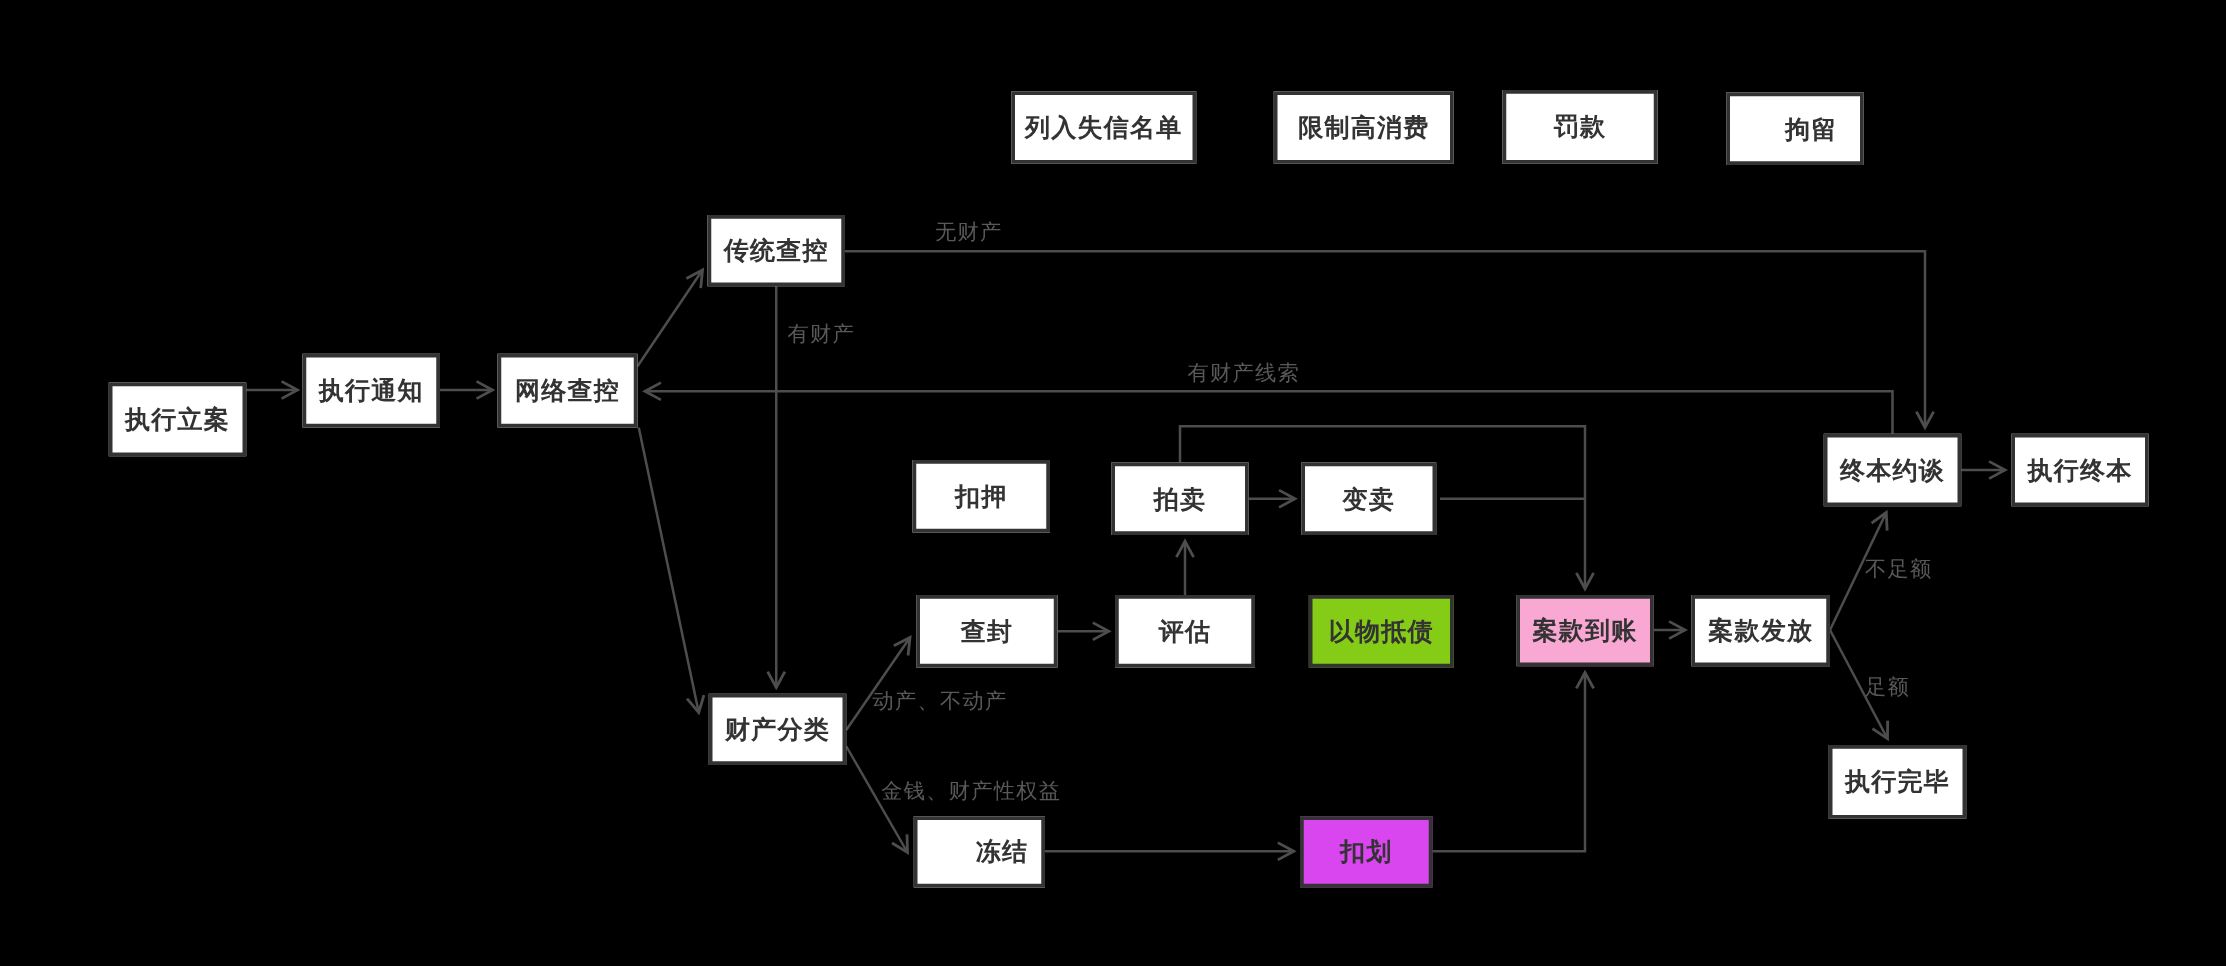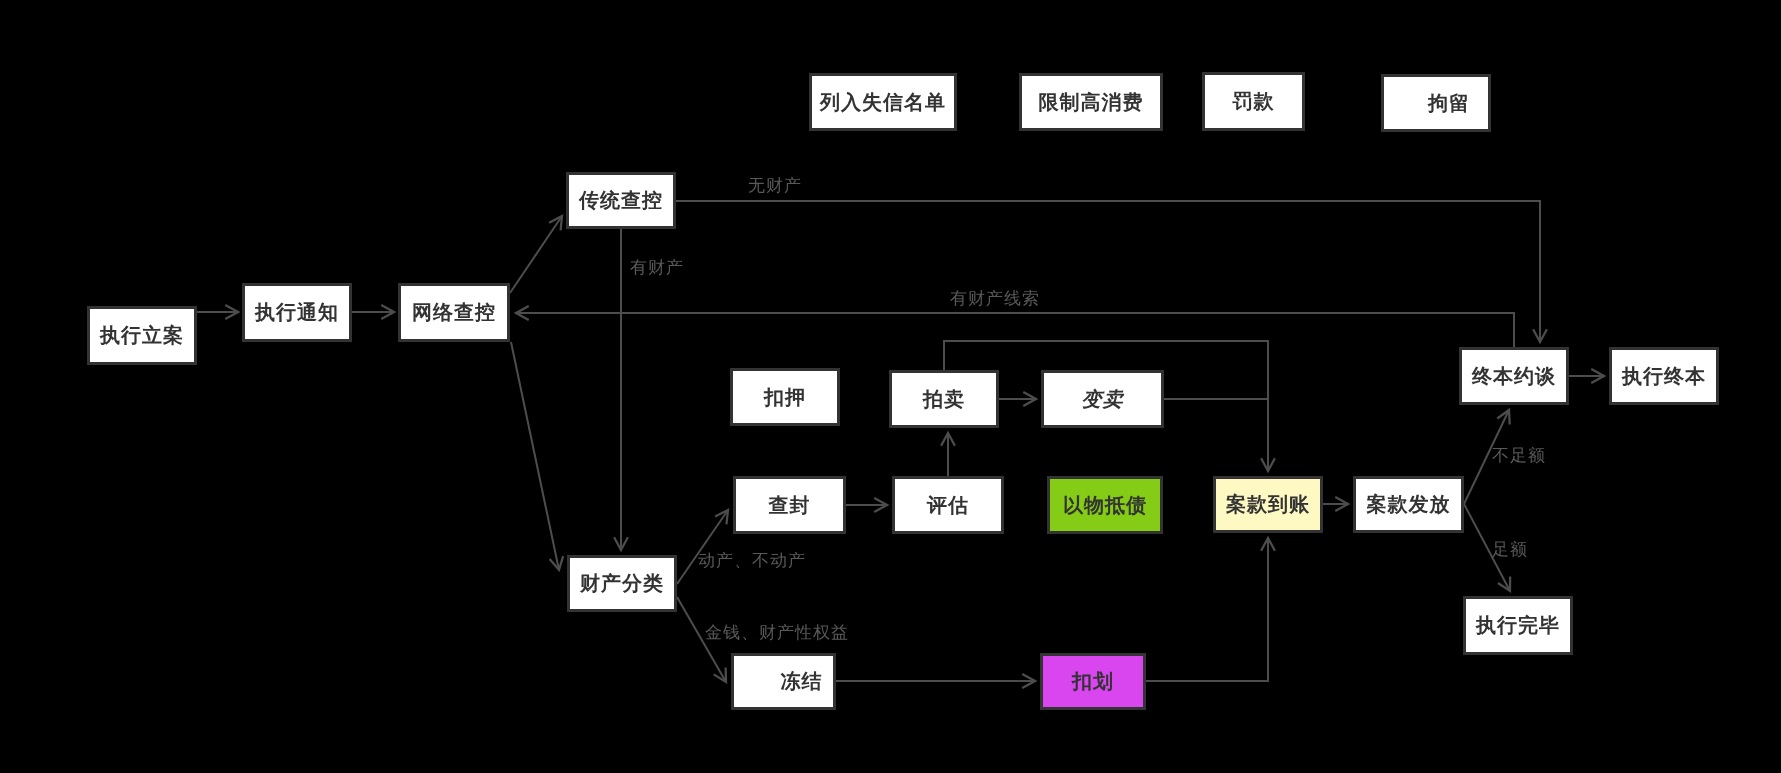--- a/index.html
+++ b/index.html
@@ -85,29 +85,29 @@
       <text x="1492" y="555" fill="#595959" class="edge-label">足额</text>
     </svg>
   <div id="nodes-layer">
       <div class="node" style="left: 87px; top: 283px; width: 110px; height: 59px; background: rgb(255, 255, 255); border-color: rgb(51, 51, 51); color: rgb(51, 51, 51); margin-top: 23px;">执行立案</div>
       <div class="node" style="left: 242px; top: 283px; width: 110px; height: 59px; background: rgb(255, 255, 255); border-color: rgb(51, 51, 51); color: rgb(51, 51, 51);">执行通知</div>
       <div class="node" style="left: 398px; top: 283px; width: 112px; height: 59px; background: rgb(255, 255, 255); border-color: rgb(51, 51, 51); color: rgb(51, 51, 51);">网络查控</div>
       <div class="node" style="left: 566px; top: 172px; width: 110px; height: 57px; background: rgb(255, 255, 255); border-color: rgb(51, 51, 51); color: rgb(51, 51, 51);">传统查控</div>
       <div class="node" style="left: 567px; top: 555px; width: 110px; height: 57px; background: rgb(255, 255, 255); border-color: rgb(51, 51, 51); color: rgb(51, 51, 51);">财产分类</div>
       <div class="node" style="left: 809px; top: 73px; width: 148px; height: 58px; background: rgb(255, 255, 255); border-color: rgb(51, 51, 51); color: rgb(51, 51, 51);">列入失信名单</div>
       <div class="node" style="left: 1019px; top: 73px; width: 144px; height: 58px; background: rgb(255, 255, 255); border-color: rgb(51, 51, 51); color: rgb(51, 51, 51); text-align: right;">限制高消费</div>
-      <div class="node" style="left: 1202px; top: 72px; width: 103px; height: 59px; background: rgb(255, 255, 255); border-color: rgb(51, 51, 51); color: rgb(51, 51, 51);">罚款</div>
+      <div class="node" style="left: 1202px; top: 72px; width: 124px; height: 59px; background: rgb(255, 255, 255); border-color: rgb(51, 51, 51); color: rgb(51, 51, 51);">罚款</div>
       <div class="node" style="left: 1381px; top: 74px; width: 110px; height: 58px; background: rgb(255, 255, 255); border-color: rgb(51, 51, 51); color: rgb(51, 51, 51); padding-left: 26px;">拘留</div>
       <div class="node" style="left: 730px; top: 368px; width: 110px; height: 58px; background: rgb(255, 255, 255); border-color: rgb(51, 51, 51); color: rgb(51, 51, 51);">扣押</div>
       <div class="node" style="left: 889px; top: 370px; width: 110px; height: 58px; background: rgb(255, 255, 255); border-color: rgb(51, 51, 51); color: rgb(51, 51, 51);">拍卖</div>
-      <div class="node" style="left: 1041px; top: 370px; width: 123px; height: 58px; background: rgb(255, 255, 255); border-color: rgb(51, 51, 51); color: rgb(51, 51, 51); font-style: italic;">变卖</div>
+      <div class="node" style="left: 1041px; top: 370px; width: 108px; height: 58px; background: rgb(255, 255, 255); border-color: rgb(51, 51, 51); color: rgb(51, 51, 51);">变卖</div>
       <div class="node" style="left: 733px; top: 476px; width: 113px; height: 58px; background: rgb(255, 255, 255); border-color: rgb(51, 51, 51); color: rgb(51, 51, 51);">查封</div>
       <div class="node" style="left: 892px; top: 476px; width: 112px; height: 58px; background: rgb(255, 255, 255); border-color: rgb(51, 51, 51); color: rgb(51, 51, 51);">评估</div>
       <div class="node" style="left: 1047px; top: 476px; width: 116px; height: 58px; background: #84cc16; border-color: rgb(51, 51, 51); color: rgb(51, 51, 51);">以物抵债</div>
-      <div class="node" style="left: 1213px; top: 476px; width: 110px; height: 57px; background: #fef9c3; border-color: rgb(51, 51, 51); color: rgb(51, 51, 51);">案款到账</div>
+      <div class="node" style="left: 1213px; top: 476px; width: 110px; height: 57px; background: #f9a8d4; border-color: rgb(51, 51, 51); color: rgb(51, 51, 51);">案款到账</div>
       <div class="node" style="left: 1353px; top: 476px; width: 111px; height: 57px; background: rgb(255, 255, 255); border-color: rgb(51, 51, 51); color: rgb(51, 51, 51);">案款发放</div>
       <div class="node" style="left: 731px; top: 653px; width: 105px; height: 57px; background: rgb(255, 255, 255); border-color: rgb(51, 51, 51); color: rgb(51, 51, 51); padding-left: 36px;">冻结</div>
       <div class="node" style="left: 1040px; top: 653px; width: 106px; height: 57px; background: #d946ef; border-color: rgb(51, 51, 51); color: rgb(51, 51, 51);">扣划</div>
       <div class="node" style="left: 1459px; top: 347px; width: 110px; height: 58px; background: rgb(255, 255, 255); border-color: rgb(51, 51, 51); color: rgb(51, 51, 51);">终本约谈</div>
       <div class="node" style="left: 1609px; top: 347px; width: 110px; height: 58px; background: rgb(255, 255, 255); border-color: rgb(51, 51, 51); color: rgb(51, 51, 51);">执行终本</div>
       <div class="node" style="left: 1463px; top: 596px; width: 110px; height: 59px; background: rgb(255, 255, 255); border-color: rgb(51, 51, 51); color: rgb(51, 51, 51);">执行完毕</div>
     </div>
 </div>
 
 </body></html>

